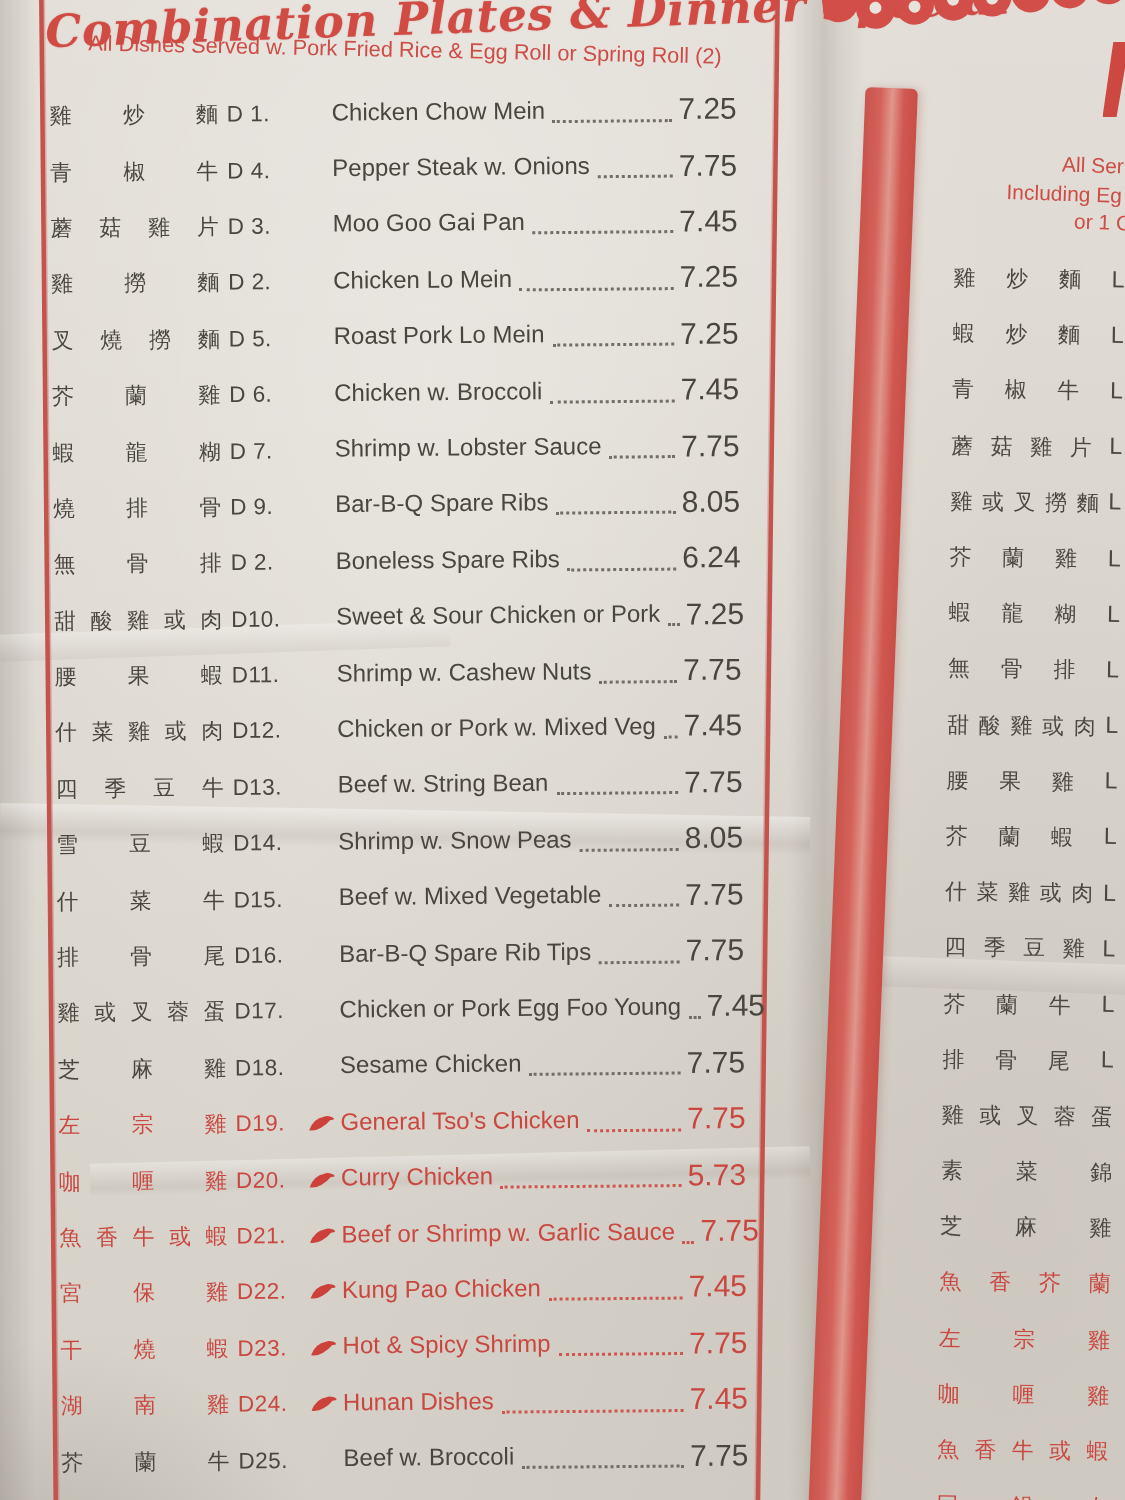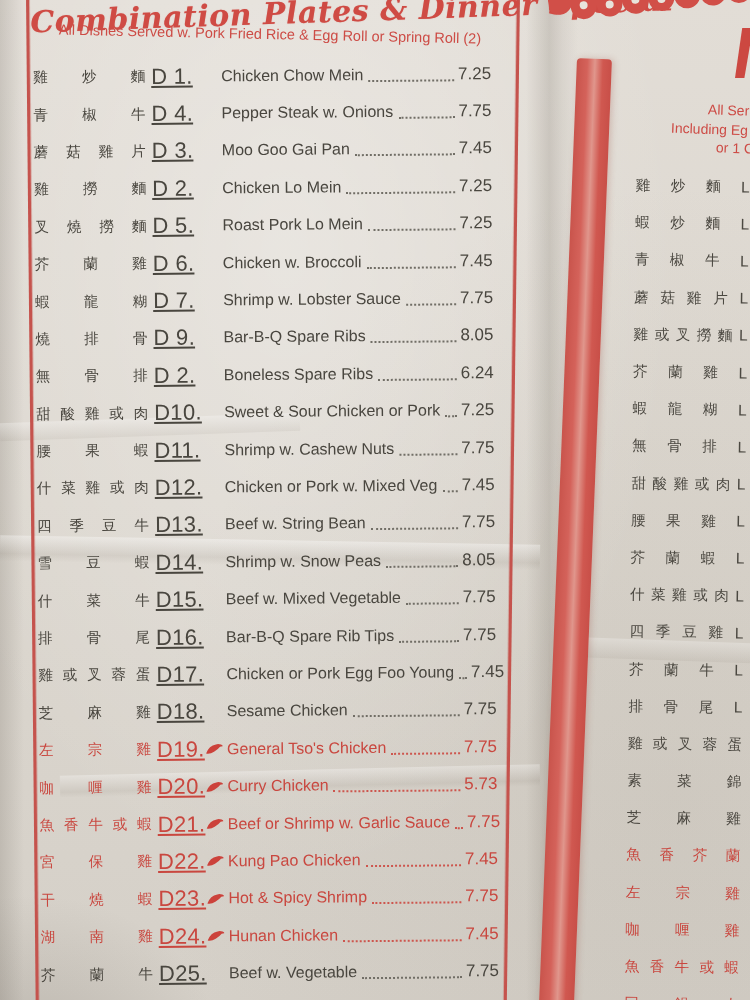--- a/index.html
+++ b/index.html
@@ -41,25 +41,25 @@
     transform:rotate(-2deg);transform-origin:100% 50%;
     text-shadow:0 0 1px rgba(207,75,68,0.4);}
   .subtitle{position:absolute;left:50px;top:26px;width:440px;text-align:center;
     font-size:14.5px;color:#cd4c46;transform:rotate(1.2deg);white-space:nowrap;}
 
   
   #menu-rows{position:absolute;left:33px;top:59px;width:458px;transform:rotate(-0.5deg);transform-origin:0 0;}
   .row{display:flex;align-items:center;height:37.4px;color:#49463f;}
   .row .cjk{width:112px;display:flex;justify-content:space-between;
     font-family:"DejaVu Sans",sans-serif;font-size:14.5px;flex:none;}
-  .row .code{width:48px;flex:none;font-size:22px;letter-spacing:0.3px;margin-left:6px;text-decoration:underline;}
+  .row .code{width:48px;flex:none;font-size:15px;letter-spacing:0.3px;margin-left:6px;}
   .row .pepper{width:22px;flex:none;display:flex;align-items:center;}
   .row .name{font-size:16px;white-space:nowrap;}
   .row .leader{flex:1;border-bottom:2px dotted #716e66;height:12px;margin:0 4px 0 5px;min-width:8px;}
-  .row .price{font-size:17px;flex:none;}
+  .row .price{font-size:20px;flex:none;}
   .row.red{color:#c9473f;}
   .row.red .leader{border-color:#cd564e;}
 
   
   .scallop{position:absolute;left:546px;top:-18px;transform:rotate(-6deg);transform-origin:0 0;}
   .red-stripe{position:absolute;left:577px;top:58px;width:35px;height:980px;
     transform:rotate(2.3deg);transform-origin:top left;border-radius:4px 4px 0 0;
     background:linear-gradient(90deg,#c9544c 0%,#d4625a 30%,#e0968c 52%,#d05850 75%,#c84f48 100%);
     box-shadow:2px 0 6px rgba(150,70,60,0.25);}
   .letter-frag{position:absolute;left:735px;top:28px;width:18px;height:50px;background:#cc4841;
@@ -478,37 +478,37 @@
           <span>湖</span>
           <span>南</span>
           <span>雞</span>
         </div>
     <div class="code">D24.</div>
     <div class="pepper">
       <svg width="19" height="13" viewBox="0 0 19 13">
         <path d="M1,11 Q4,3 11,2 Q13,1.2 16,2.2 Q18,3 17.6,4 L15,4.4 Q13,7 9,9.4 Q5,11.8 1,11 Z" fill="#cc423b"></path>
       </svg>
     </div>
-    <div class="name">Hunan Chicken</div>
+    <div class="name">Hunan Dishes</div>
     <div class="leader"></div>
     <div class="price">7.45</div>
   </div>
       <div class="row">
     <div class="cjk">
           <span>芥</span>
           <span>蘭</span>
           <span>牛</span>
         </div>
     <div class="code">D25.</div>
     <div class="pepper" style="visibility: hidden;">
       <svg width="19" height="13" viewBox="0 0 19 13">
         <path d="M1,11 Q4,3 11,2 Q13,1.2 16,2.2 Q18,3 17.6,4 L15,4.4 Q13,7 9,9.4 Q5,11.8 1,11 Z" fill="#cc423b"></path>
       </svg>
     </div>
-    <div class="name">Beef w. Vegetable</div>
+    <div class="name">Beef w. Broccoli</div>
     <div class="leader"></div>
     <div class="price">7.75</div>
   </div>
     </div>
 
   <svg class="scallop" width="230" height="56" viewBox="0 0 230 56">
     <path d="M0,0 L230,0 L230,28 a13,13 0 0 1 -26,0 a13,13 0 0 1 -26,0 a13,13 0 0 1 -26,0 a13,13 0 0 1 -26,0 a13,13 0 0 1 -26,0 a13,13 0 0 1 -26,0 a13,13 0 0 1 -26,0 a13,13 0 0 1 -26,0 a13,13 0 0 1 -22,0 L0,28 Z" fill="#d14f48"></path>
     <circle cx="35" cy="27" r="4" fill="#e8e3db"></circle>
       <circle cx="87" cy="27" r="4" fill="#e8e3db"></circle>
     <circle cx="139" cy="27" r="4" fill="#e8e3db"></circle>

